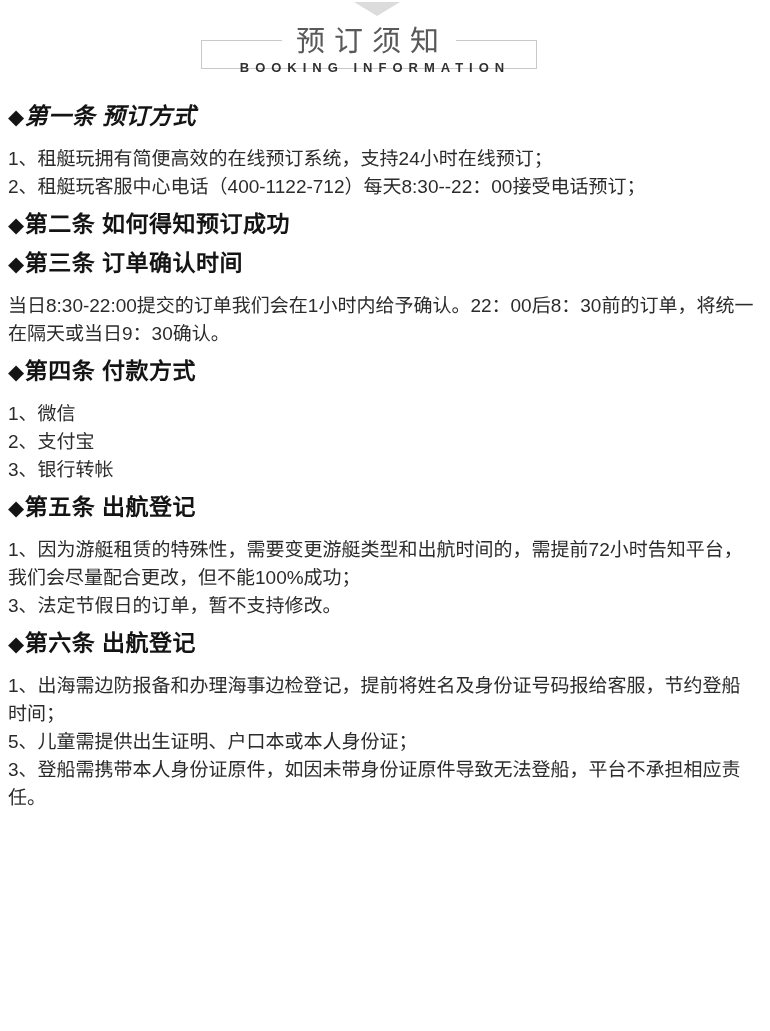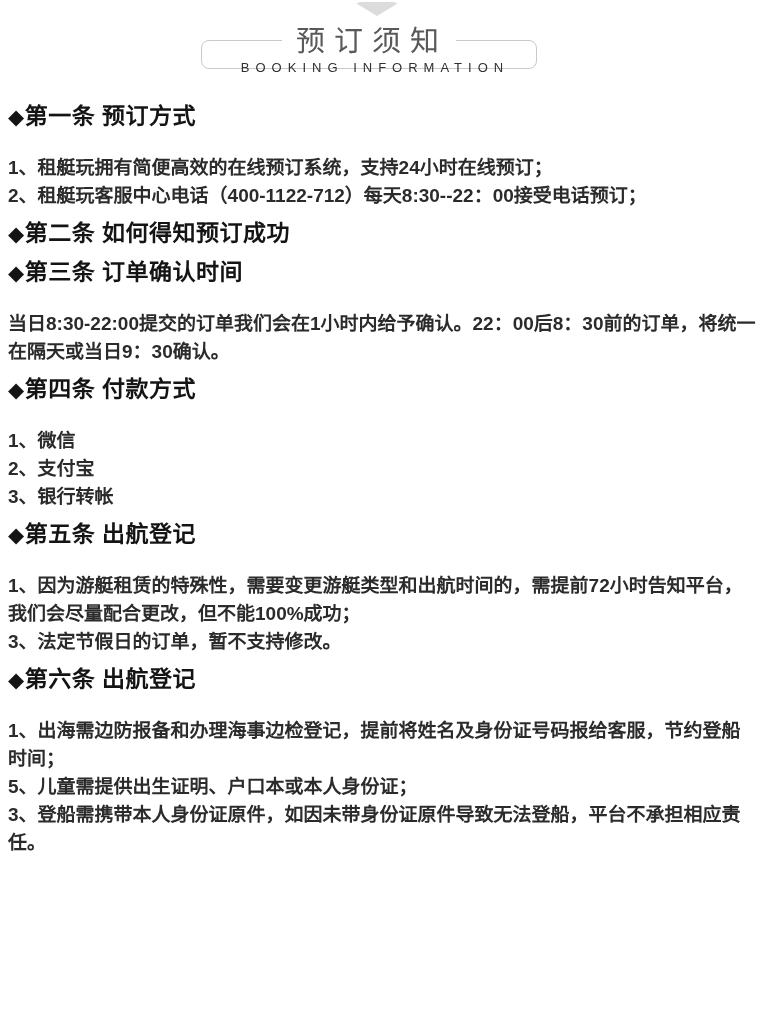--- a/index.html
+++ b/index.html
@@ -5,21 +5,21 @@
 <style>
   :root {
     --heading-text: #141414;
     --body-text: #2b2b2b;
     --title-cn: #595959;
     --title-en: #303030;
     --box-border: #c9c9c9;
     --triangle: #dcdcdc;
     --page-bg: #ffffff;
   }
-  * { margin: 0; padding: 0; box-sizing: border-box; border-radius: 8px; }
+  * { margin: 0; padding: 0; box-sizing: border-box; }
   html, body { background: var(--page-bg); }
   body {
     font-family: "Liberation Sans", "DejaVu Sans", sans-serif;
     width: 770px;
   }
   .page {
     position: relative;
     width: 770px;
     height: 1031px;
     background: var(--page-bg);
@@ -65,48 +65,48 @@
     white-space: nowrap;
   }
   .title-en {
     position: absolute;
     left: 50%;
     bottom: -7px;
     transform: translateX(-50%);
     font-size: 13px;
     line-height: 14px;
     letter-spacing: 6px;
-    font-weight: 400;
+    font-weight: 700;
     color: var(--title-en);
     white-space: nowrap;
     padding-left: 12px;
   }
 
   
   .content {
     padding: 0 12px 0 8px;
   }
   .sec-heading {
     margin-top: 8px;
     font-size: 23px;
     line-height: 30px;
     font-weight: 700;
     color: var(--heading-text);
     letter-spacing: 0.5px;
   }
-  .rule-section:first-of-type .sec-heading { margin-top: 25px; }
+  .rule-section:first-of-type .sec-heading { margin-top: 25px; font-style: italic; }
   .diamond {
     font-size: 21px;
     color: var(--heading-text);
   }
   .sec-body {
-    margin-top: 22px;
+    margin-top: 13px;
     font-size: 19px;
     line-height: 28px;
-    font-weight: 700;
+    font-weight: 400;
     color: var(--body-text);
   }
   .sec-body p { margin: 0; }
 </style>
 </head>
 <body>
 
 <div class="page">
 
   <div class="header">

